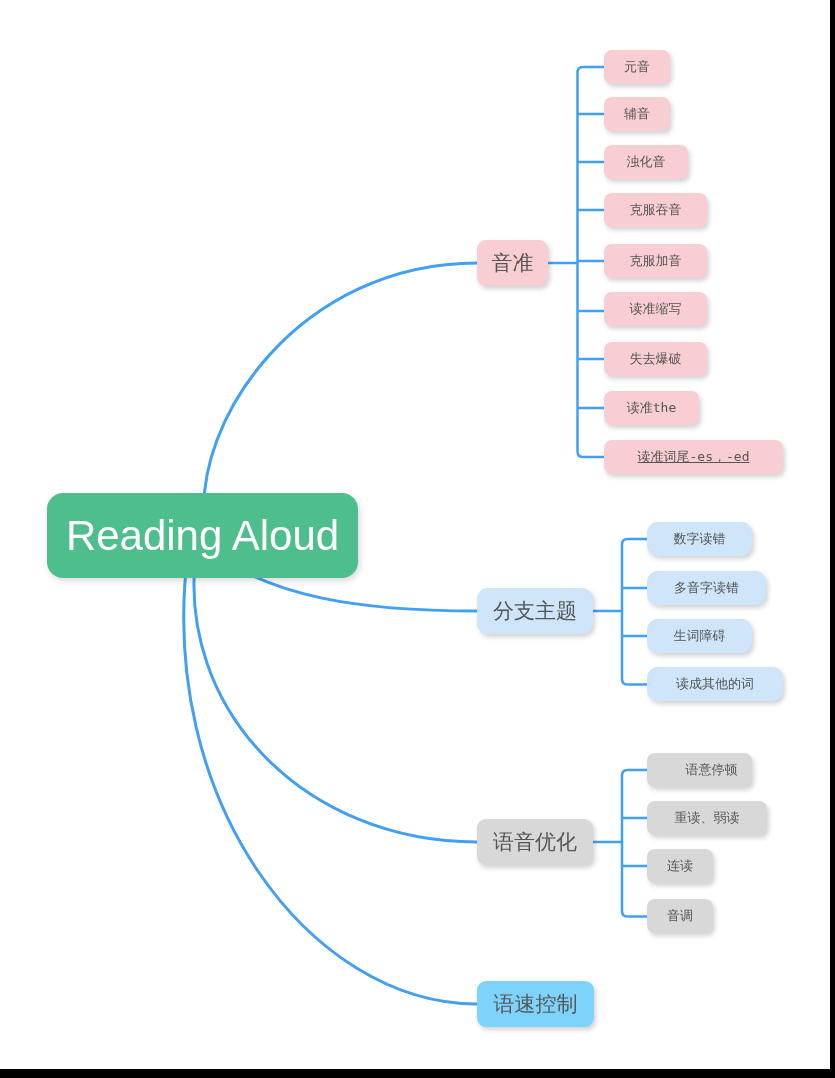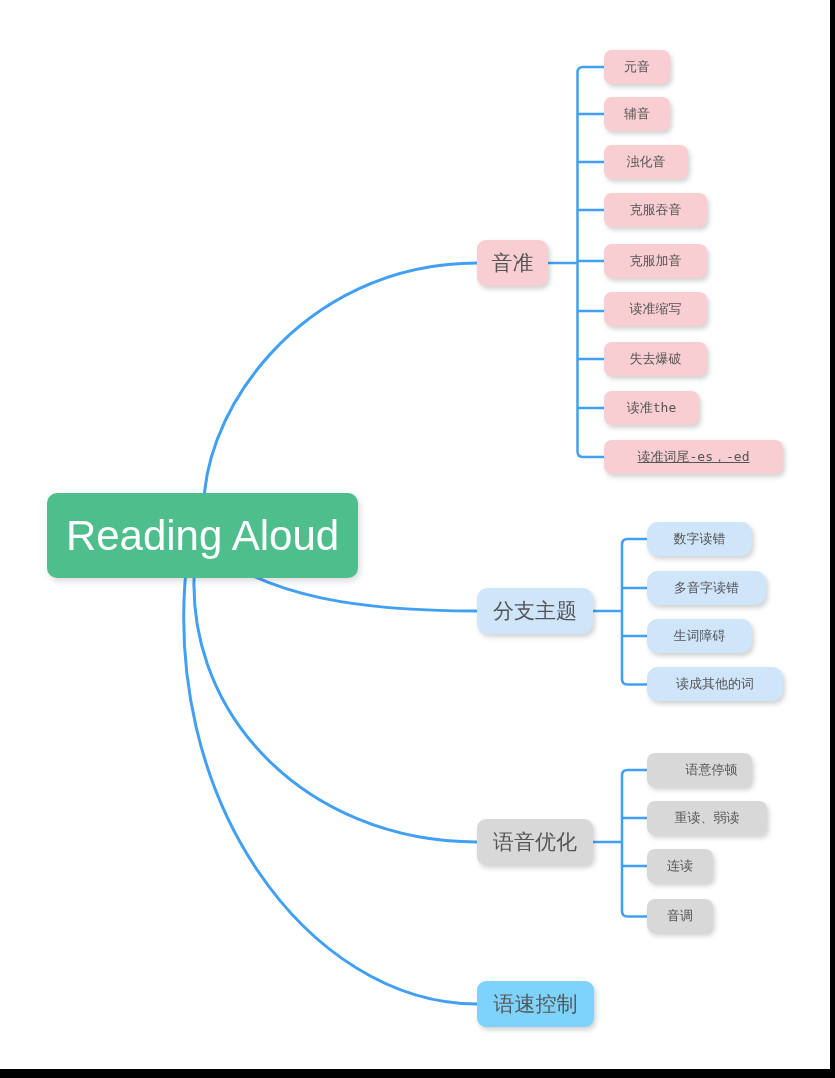--- a/index.html
+++ b/index.html
@@ -57,21 +57,21 @@
     <path d="M196,552 C176,710 305,842 477,842" stroke="#41A0F3" stroke-width="3" stroke-linecap="round"></path>
     <path d="M188,552 C156,800 310,1004 477,1004" stroke="#41A0F3" stroke-width="3" stroke-linecap="round"></path>
 
     <path d="M548,263 H577.5 M604,67 H583 Q577.5,67 577.5,72.5 V451.5 Q577.5,457 583,457 H604 M577.5,114 H604 M577.5,162 H604 M577.5,210 H604 M577.5,261 H604 M577.5,311 H604 M577.5,359 H604 M577.5,408 H604" stroke="#41A0F3" stroke-width="2.5" stroke-linecap="round"></path>
 
     <path d="M593,611 H622 M647,539 H627.5 Q622,539 622,544.5 V679 Q622,684.5 627.5,684.5 H647 M622,588 H647 M622,636 H647" stroke="#41A0F3" stroke-width="2.5" stroke-linecap="round"></path>
 
     <path d="M593,842 H622 M647,770 H627.5 Q622,770 622,775.5 V911 Q622,916.5 627.5,916.5 H647 M622,818 H647 M622,866 H647" stroke="#41A0F3" stroke-width="2.5" stroke-linecap="round"></path>
   </svg>
 
-  <div class="node root" style="left:47px;top:493px;width:311px;height:85px;">Reading Aloud</div>
+  <div class="node root" style="left:47px;top:493px;width:311px;height:85px;border-radius:16px;">Reading Aloud</div>
 
   <div class="node branch f-pink" style="left:477px;top:240px;width:71px;height:46px;">音准</div>
   <div class="node child f-pink" style="left:604px;top:50px;width:66px;height:34px;">元音</div>
   <div class="node child f-pink" style="left:604px;top:97px;width:66px;height:34px;">辅音</div>
   <div class="node child f-pink" style="left:604px;top:145px;width:84px;height:34px;">浊化音</div>
   <div class="node child f-pink" style="left:604px;top:193px;width:103px;height:34px;">克服吞音</div>
   <div class="node child f-pink" style="left:604px;top:244px;width:103px;height:34px;">克服加音</div>
   <div class="node child f-pink" style="left:604px;top:292px;width:103px;height:34px;">读准缩写</div>
   <div class="node child f-pink" style="left:604px;top:342px;width:103px;height:34px;">失去爆破</div>
   <div class="node child f-pink" style="left:604px;top:391px;width:95px;height:34px;">读准the</div>

